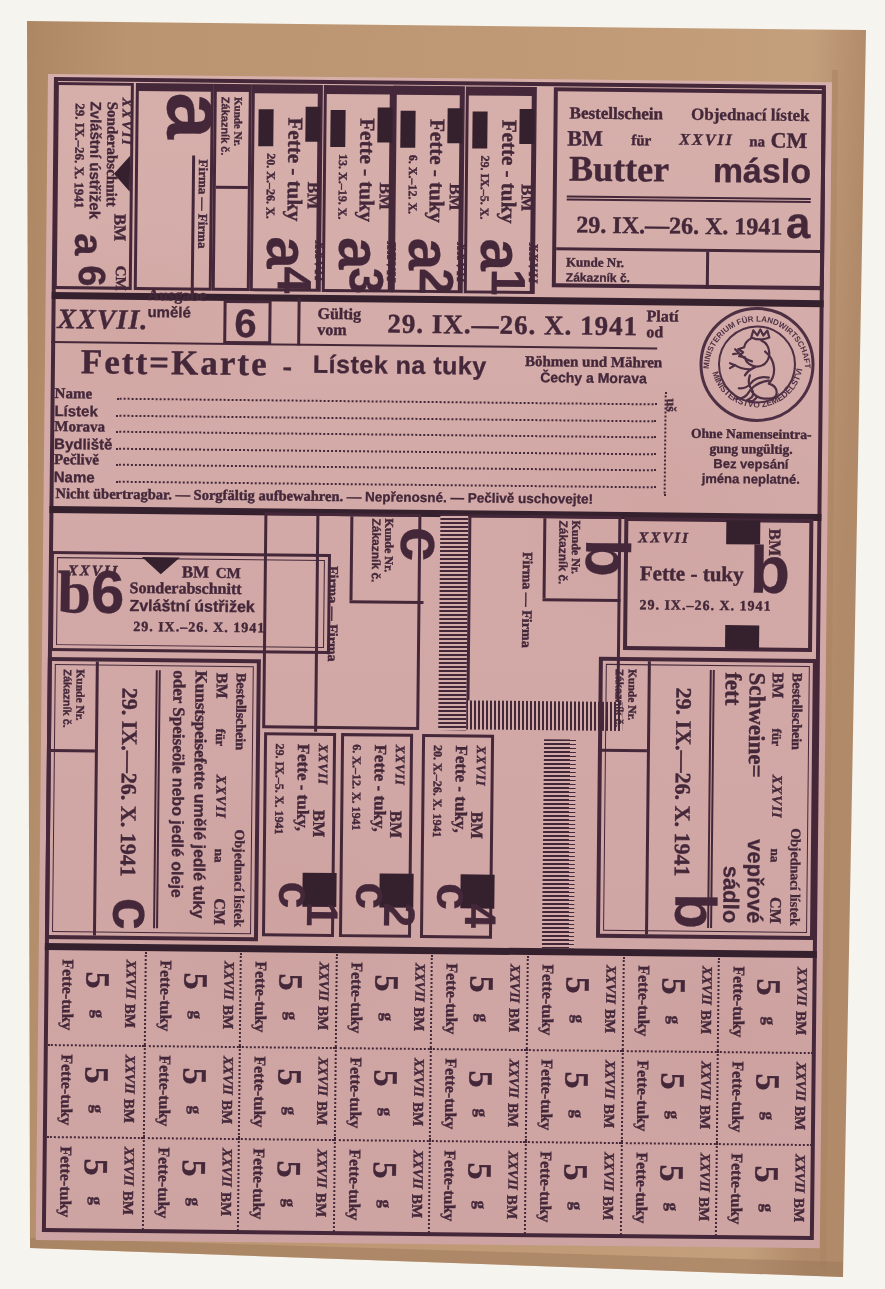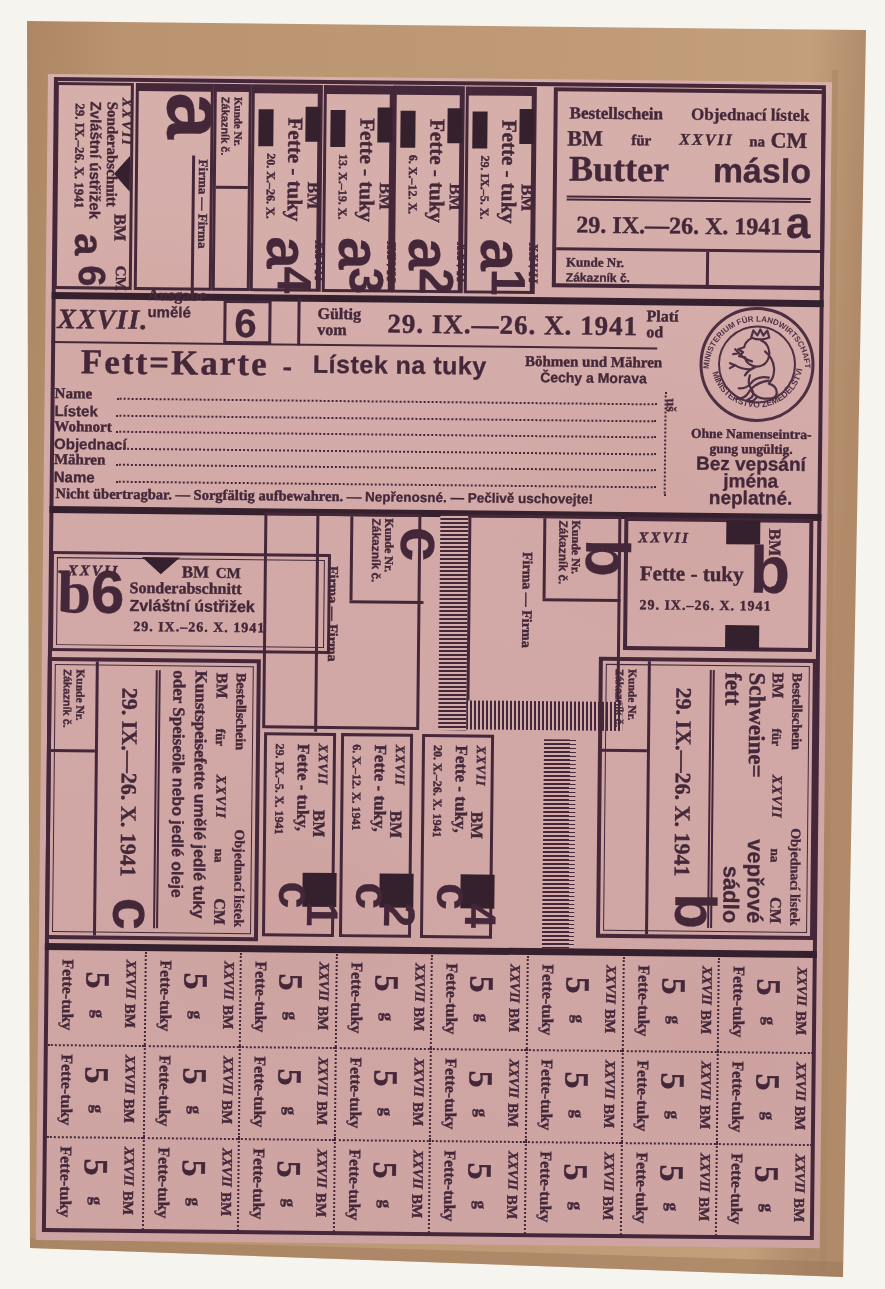--- a/index.html
+++ b/index.html
@@ -115,25 +115,25 @@
     <div class="ab fr" style="left:272px;top:229px;font-size:16px;line-height:16px">Gültig<br>vom</div>
     <div class="ab fr" style="left:342px;top:231px;font-size:27px;letter-spacing:1px">29. IX.—26. X. 1941</div>
     <div class="ab fr" style="left:601px;top:228px;font-size:16px;line-height:16px">Platí<br>od</div>
     <div class="ab" style="left:6px;top:267px;width:606px;height:2px;background:#44283a"></div>
     <div class="ab fr" style="left:36px;top:268px;font-size:35px;letter-spacing:2px">Fett=Karte<span style="font-size:28px;letter-spacing:0px">&nbsp;&nbsp;-&nbsp;&nbsp;&nbsp;</span><span class="sn" style="font-size:25px;letter-spacing:0.5px;vertical-align:3px">Lístek na tuky</span></div>
     <div class="ab fr" style="left:480px;top:274px;font-size:15px;line-height:16px;text-align:center">Böhmen und Mähren<br><span class="sn" style="font-size:14px">Čechy a Morava</span></div>
     <div class="ab fr" style="left:10px;top:311px;font-size:15px">Name</div>
     <div class="ab" style="left:72px;top:323px;width:540px;height:0;border-bottom:2px dotted #44283a"></div>
     <div class="ab sn" style="left:10px;top:327.5px;font-size:15px">Lístek</div>
     <div class="ab" style="left:72px;top:339.5px;width:540px;height:0;border-bottom:2px dotted #44283a"></div>
-    <div class="ab fr" style="left:10px;top:344.0px;font-size:15px">Wohnort</div>
+    <div class="ab fr" style="left:10px;top:344.0px;font-size:15px">Morava</div>
     <div class="ab" style="left:72px;top:356.0px;width:540px;height:0;border-bottom:2px dotted #44283a"></div>
-    <div class="ab sn" style="left:10px;top:360.5px;font-size:15px">Objednací</div>
+    <div class="ab sn" style="left:10px;top:360.5px;font-size:15px">Bydliště</div>
     <div class="ab" style="left:72px;top:372.5px;width:540px;height:0;border-bottom:2px dotted #44283a"></div>
-    <div class="ab fr" style="left:10px;top:377.0px;font-size:15px">Mähren</div>
+    <div class="ab fr" style="left:10px;top:377.0px;font-size:15px">Pečlivě</div>
     <div class="ab" style="left:72px;top:389.0px;width:540px;height:0;border-bottom:2px dotted #44283a"></div>
     <div class="ab sn" style="left:10px;top:393.5px;font-size:15px">Name</div>
     <div class="ab" style="left:72px;top:405.5px;width:540px;height:0;border-bottom:2px dotted #44283a"></div>
     <span class="vt fr" style="left:634px;top:318px;font-size:14px">uš</span>
     <div class="ab" style="left:620px;top:312px;width:0;height:104px;border-left:2px dotted #44283a"></div>
     <svg class="ab" style="left:650px;top:222px" width="126" height="124" viewBox="0 0 126 124">
       <g fill="none" stroke="#4e3044">
         <circle cx="62" cy="61" r="56" stroke-width="3"></circle>
         <circle cx="62" cy="61" r="38" stroke-width="2"></circle>
       </g>
@@ -146,21 +146,21 @@
       <g stroke="#4e3044" fill="none" stroke-width="2.2" stroke-linejoin="round" stroke-linecap="round">
         <path d="M56,34 l2,-7 4,5 3,-6 3,6 4,-5 2,7 q-9,4 -18,0z"></path>
         <path d="M56,35 q-6,3 -7,9 l-6,2 5,3 -4,4 6,1 q1,6 7,8 q7,3 13,-2 q5,-5 4,-12 q-1,-8 -8,-11"></path>
         <path d="M70,48 q8,6 9,16 q1,9 -5,16 q8,2 8,9 q0,6 -8,6 q-12,1 -17,-7"></path>
         <path d="M57,58 q-8,-2 -13,-8 m0,0 l-4,-4 m4,4 l-6,1"></path>
         <path d="M55,66 q-9,0 -15,-4 m0,0 l-5,-2 m5,2 l-5,3"></path>
         <path d="M55,72 q-3,8 2,14 q3,4 0,8 l-5,3 6,1 4,-4 m-2,-30 q-6,2 -10,8"></path>
         <path d="M74,74 q-12,-2 -18,6 q-5,6 -12,5 m30,-8 q-14,2 -20,12 q-4,7 -12,6"></path>
       </g>
     </svg>
-    <div class="ab fr" style="left:640px;top:345px;width:134px;text-align:center;font-size:13.5px;line-height:15px">Ohne Namenseintra-<br>gung ungültig.<br><span class="sn" style="font-size:19px">Bez vepsání<br>jména neplatné.</span></div>
+    <div class="ab fr" style="left:640px;top:345px;width:134px;text-align:center;font-size:13.5px;line-height:15px">Ohne Namenseintra-<br>gung ungültig.<br><span class="sn" style="font-size:13px">Bez vepsání<br>jména neplatné.</span></div>
     <div class="ab fr" style="left:12px;top:411px;font-size:14.5px">Nicht übertragbar. — Sorgfältig aufbewahren. — <span class="sn" style="font-size:13.5px">Nepřenosné. — Pečlivě uschovejte!</span></div>
     <div class="ab" style="left:8px;top:477px;width:280px;height:100px;border:3px solid #44283a">
       <div class="ab" style="left:3px;top:3px;width:268px;height:88px;border:1px solid #44283a"></div>
       <div class="ab fr it" style="left:14px;top:8px;font-size:15px;letter-spacing:2px">XXVII</div>
       <div class="ab" style="left:88px;top:2px;width:0;height:0;border-left:19px solid transparent;border-right:19px solid transparent;border-top:17px solid #35202e"></div>
       <div class="ab fr" style="left:128px;top:7px;font-size:17px">BM</div>
       <div class="ab fr" style="left:162px;top:9px;font-size:15px">CM</div>
       <div class="ab fr" style="left:4px;top:8px;font-size:60px;line-height:60px">b<span style="font-family:'Liberation Sans',sans-serif">6</span></div>
       <div class="ab fr" style="left:76px;top:24px;font-size:16px">Sonderabschnitt</div>
       <div class="ab sn" style="left:76px;top:42px;font-size:16px">Zvláštní ústřižek</div>

